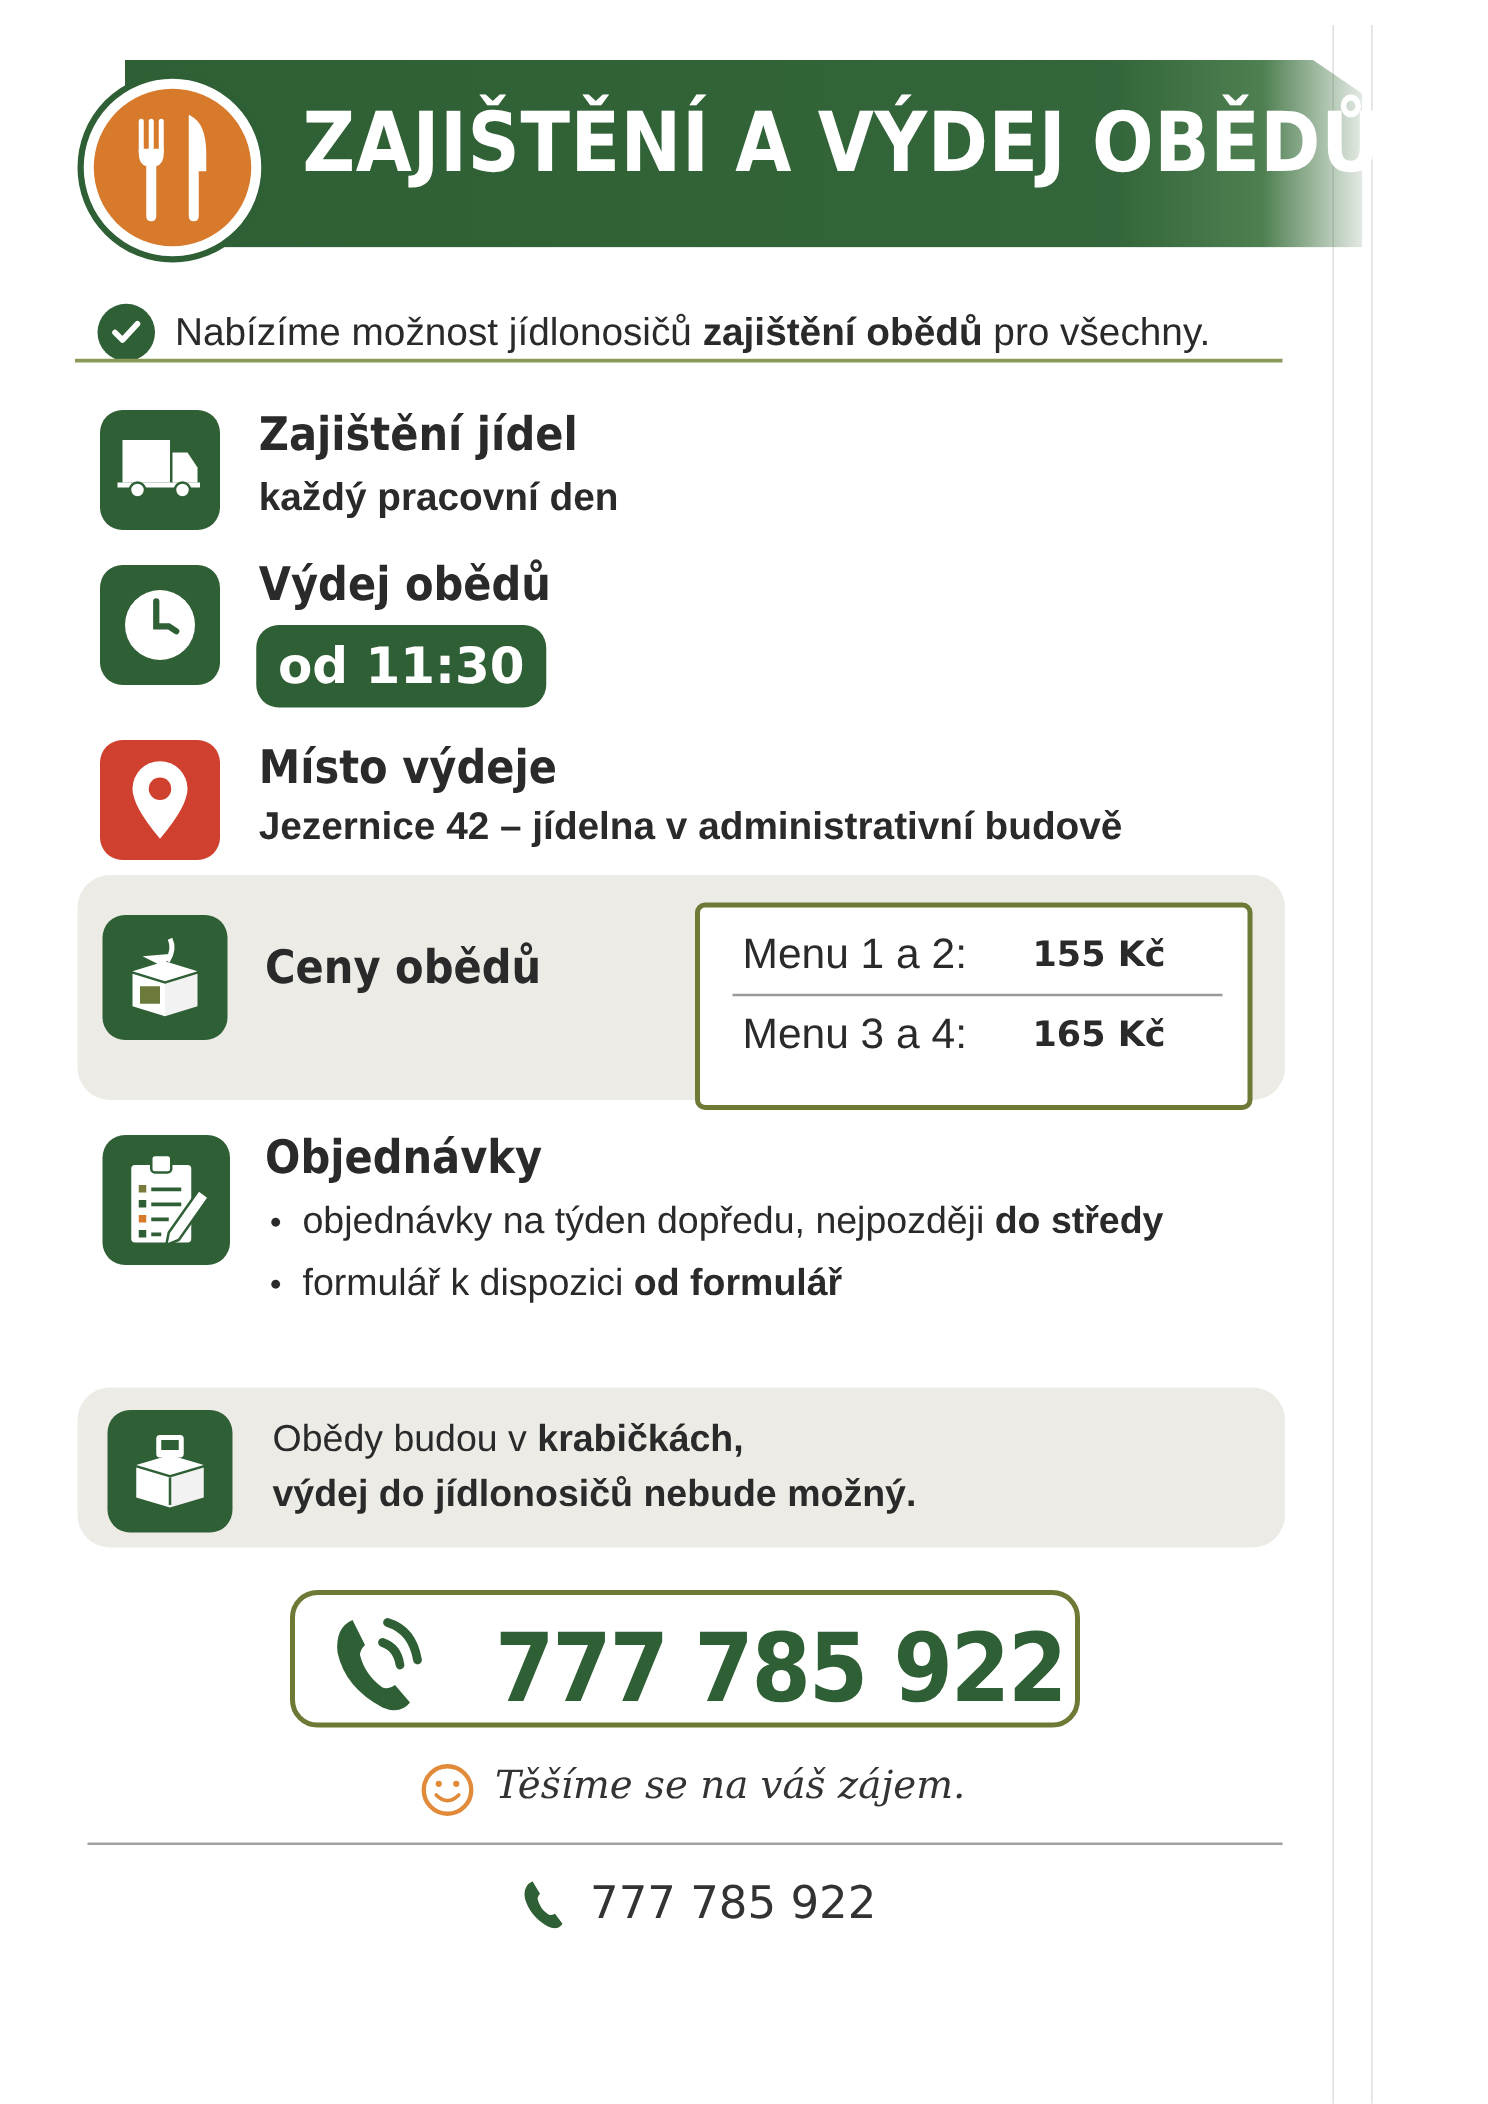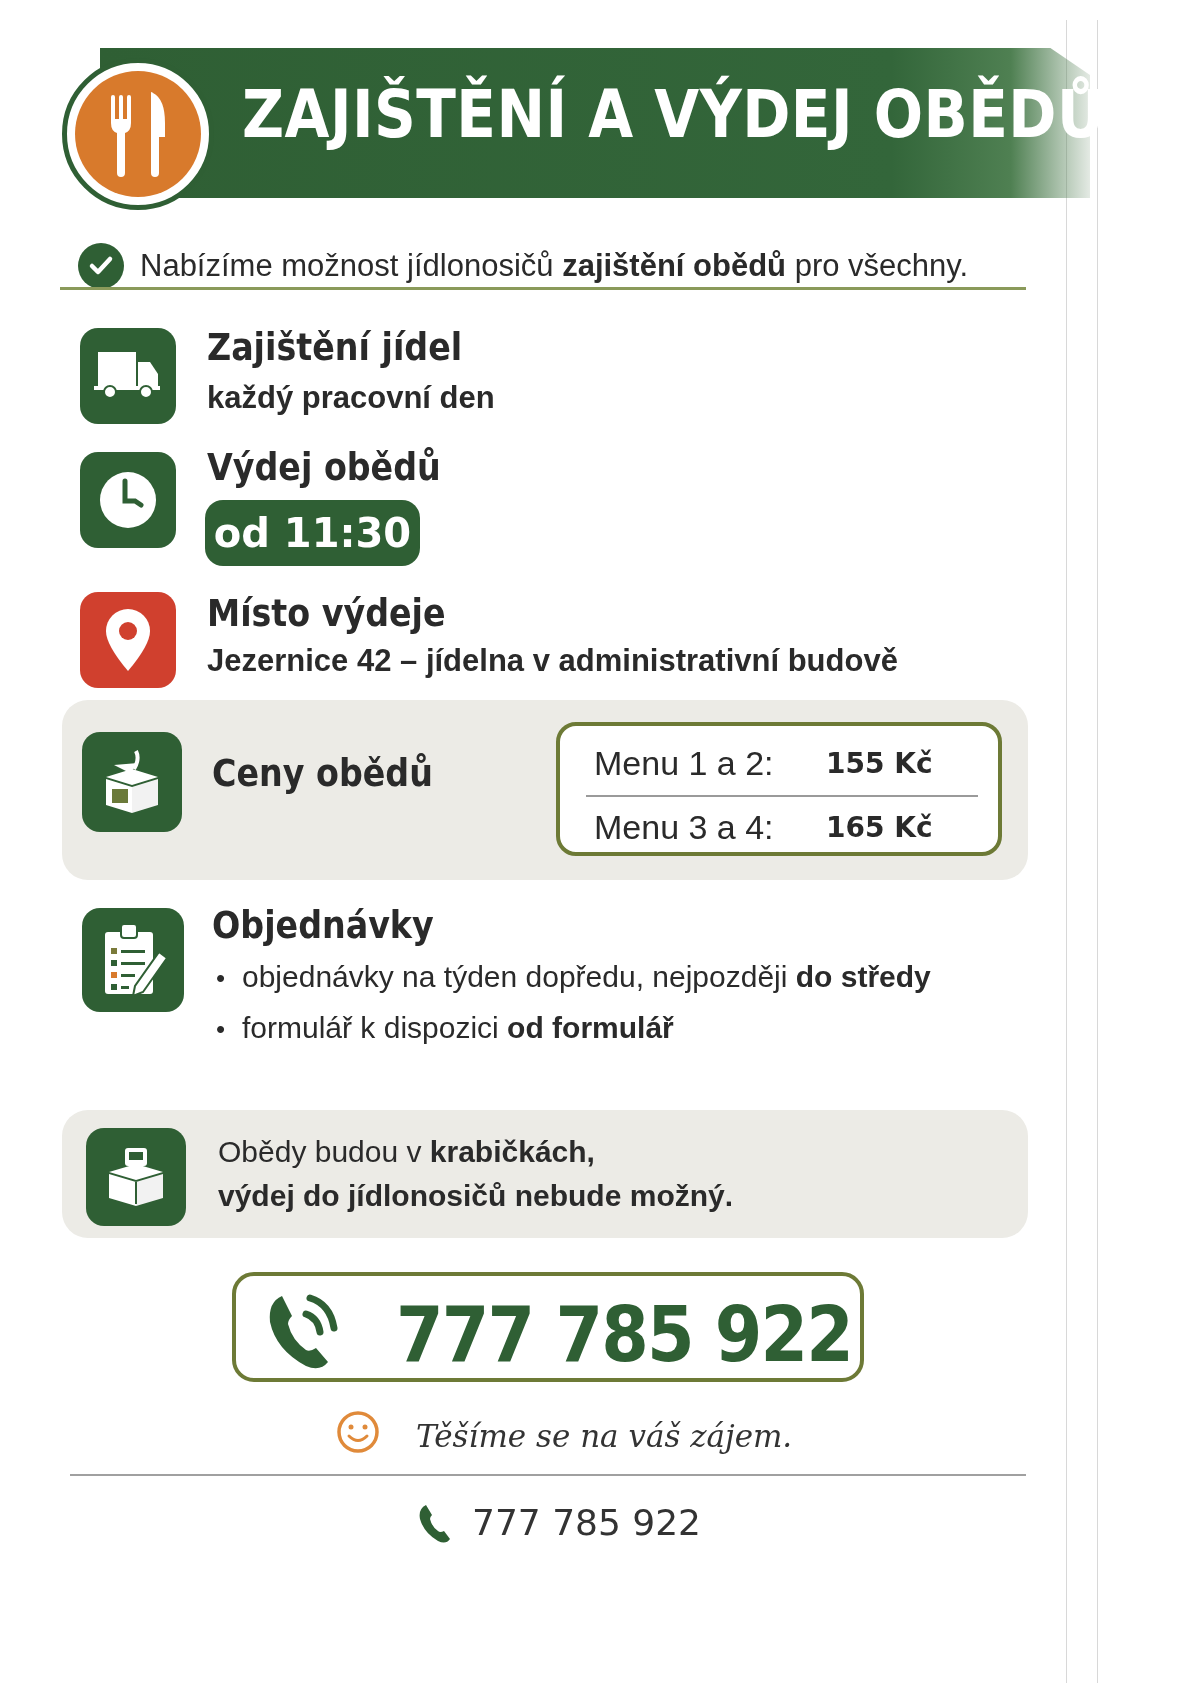--- a/index.html
+++ b/index.html
@@ -29,47 +29,47 @@
     .rule { position: absolute; height: 3px; background: #8a9a5a; }
 
     
     .row-icon { position: absolute; width: 96px; height: 96px; border-radius: 18px; background: #2f5f34;
       display: flex; align-items: center; justify-content: center; }
     .row-icon.red { background: #d0402e; }
     .row-title { position: absolute; font-size: 37px; font-weight: bold; color: #2a2a2a;
       font-family: "DejaVu Sans", sans-serif; transform: scaleX(0.9); transform-origin: left top; white-space: nowrap; }
     .row-sub { position: absolute; font-size: 31px; color: #2a2a2a; white-space: nowrap; font-weight: bold; }
 
-    .time-pill { position: absolute; left: 205px; top: 500px; width: 215px; height: 66px; border-radius: 18px;
+    .time-pill { position: absolute; left: 205px; top: 500px; width: 232px; height: 66px; border-radius: 18px;
       background: #2f5f34; color: #fff; font-size: 40px; font-weight: bold; display: flex;
       align-items: center; justify-content: center; font-family: "DejaVu Sans", sans-serif; }
 
     .panel { position: absolute; background: #ecebe6; border-radius: 26px; }
 
-    .price-box { position: absolute; left: 556px; top: 722px; width: 446px; height: 134px;
-      border: 4px solid #6d7a36; border-radius: 20px; background: #ffffff; }
+    .price-box { position: absolute; left: 556px; top: 722px; width: 446px; height: 166px;
+      border: 4px solid #6d7a36; border-radius: 8px; background: #ffffff; }
     .price-row { position: absolute; left: 34px; width: 380px; height: 62px; display: flex; align-items: center; font-size: 34px; }
     .price-row .lbl { width: 232px; white-space: nowrap; }
     .price-row .val { font-weight: bold; font-size: 28px; font-family: "DejaVu Sans", sans-serif; white-space: nowrap; }
     .price-sep { position: absolute; left: 26px; top: 69px; width: 392px; height: 2px; background: #9a9a9a; }
 
     .bullets { position: absolute; left: 216px; top: 952px; list-style: none; }
     .bullets li { font-size: 30px; line-height: 49px; white-space: nowrap; }
     .bullets li::before { content: "•"; display: inline-block; width: 26px; font-size: 26px; }
     .bullets b { font-weight: bold; }
 
     .box-text { position: absolute; left: 218px; top: 1130px; font-size: 30px; line-height: 44px; }
     .box-text b { font-weight: bold; }
 
     .phone-box { position: absolute; left: 232px; top: 1272px; width: 632px; height: 110px;
       border: 4px solid #6d7a36; border-radius: 22px; background: #fff; }
     .phone-big { position: absolute; left: 160px; top: 14px; font-size: 76px; font-weight: bold; color: #2f5f34;
       font-family: "DejaVu Sans", sans-serif; letter-spacing: -2px; white-space: nowrap; transform: scaleX(0.9); transform-origin: left top; }
 
-    .tagline { position: absolute; left: 336px; top: 1410px; display: flex; align-items: flex-end; gap: 36px; }
+    .tagline { position: absolute; left: 336px; top: 1410px; display: flex; align-items: flex-start; gap: 16px; }
     .tagline-text { font-family: "DejaVu Serif", serif; font-style: italic; font-size: 31px; color: #333; white-space: nowrap; }
 
     .footer-phone { position: absolute; left: 416px; top: 1502px; display: flex; align-items: center; gap: 16px; }
     .footer-phone span.num { font-size: 36px; color: #333; font-family: "DejaVu Sans", sans-serif; white-space: nowrap; }
   </style>
 </head>
 <body>
 
 <div class="edge-line" style="left:1066px;"></div>
 <div class="edge-line" style="left:1097px;"></div>

